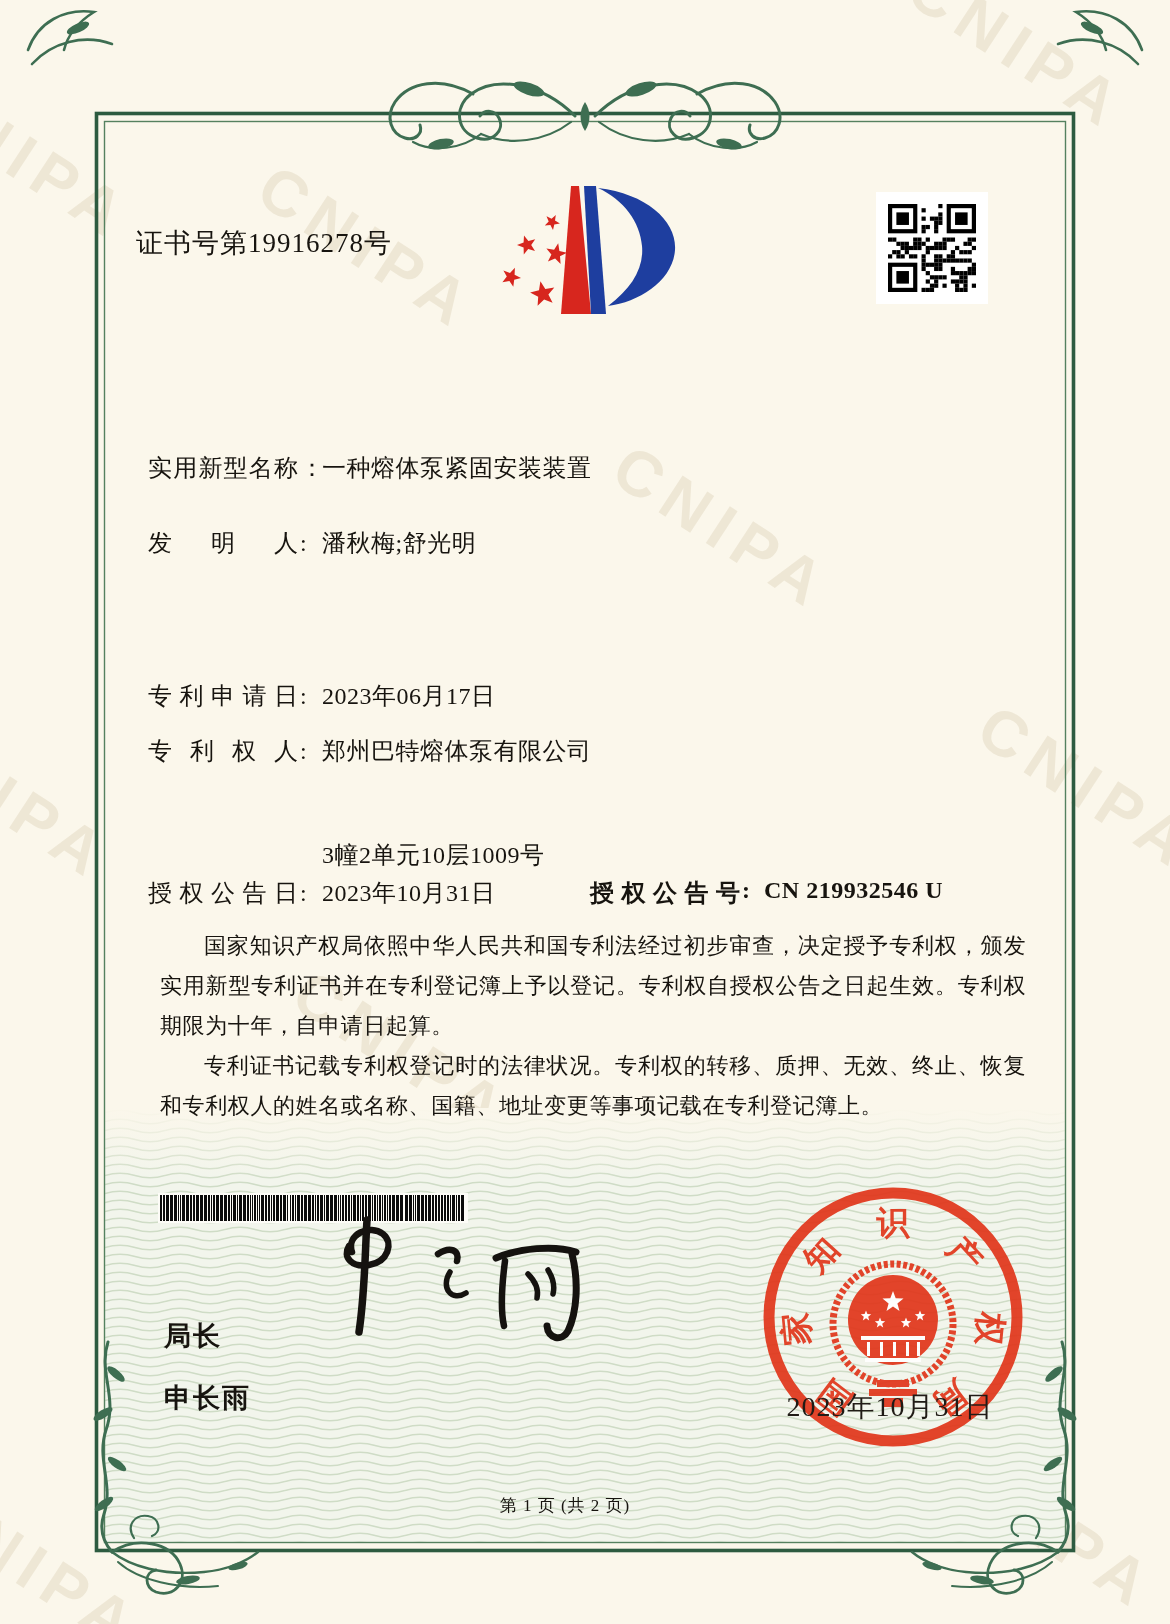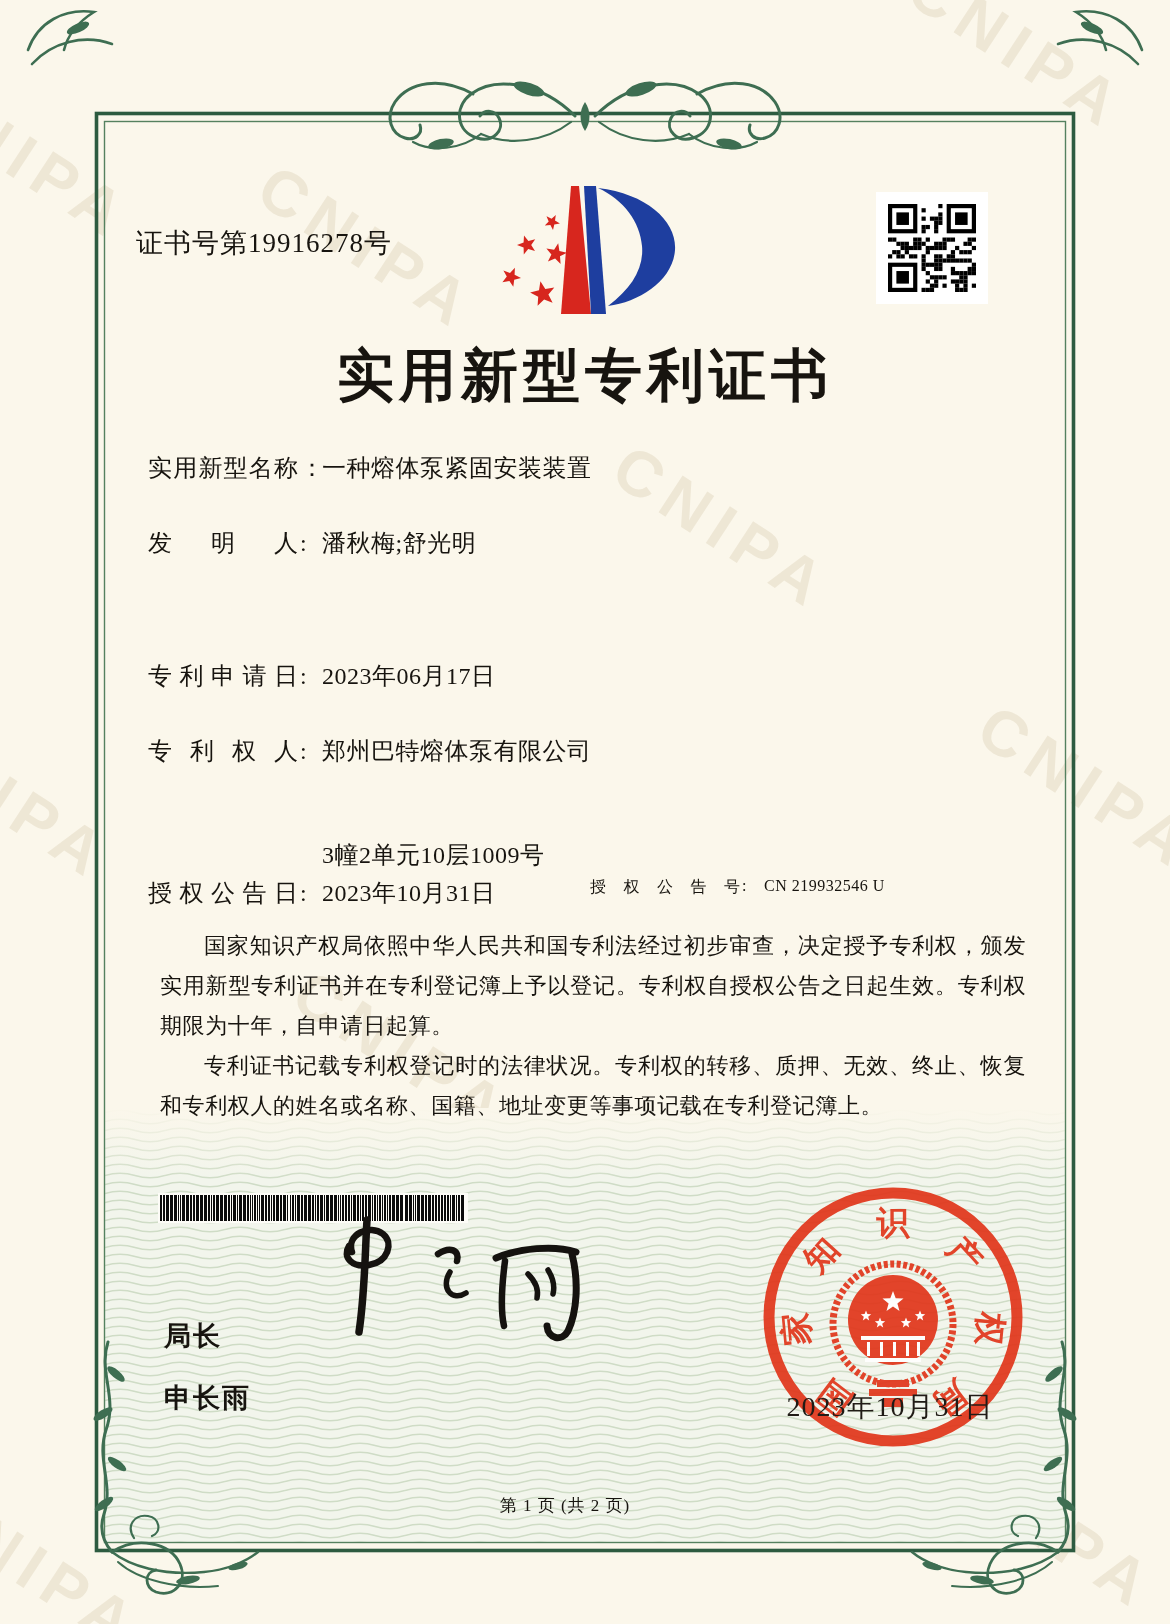--- a/index.html
+++ b/index.html
@@ -20,21 +20,21 @@
   }
   .abs{position:absolute;}
   #certno{left:136px; top:182px; font-size:27px; letter-spacing:1px;margin-top:43px;}
   #title{left:0; top:338px; width:1170px; text-align:center;
          font-size:57px; font-weight:700; letter-spacing:5px;}
   .frow{position:absolute; left:148px; font-size:24px; white-space:nowrap;}
   .flabel{display:inline-block; width:150px; text-align:justify; text-align-last:justify; vertical-align:top;}
   .fsep{display:inline-block; width:22px; margin-left:2px;}
   .fval{letter-spacing:0.5px;}
   .addr2{position:absolute; left:322px; top:839px; font-size:24px; letter-spacing:0.5px;}
-  .frow2{position:absolute; left:590px; font-size:16px; white-space:nowrap;}
+  .frow2{position:absolute; left:590px; font-size:24px; white-space:nowrap;font-weight:bold;}
   .bodyp{position:absolute; left:152px; width:866px; font-size:22px; line-height:40px;
          text-align:justify; text-indent:2em; letter-spacing:0.6px; margin:8px;}
   .sg{position:absolute; left:164px; font-family:"Liberation Sans","DejaVu Sans",sans-serif;
       font-weight:700; font-size:27px; letter-spacing:2px;}
   #pageinfo{left:0; top:1494px; width:1130px; text-align:center; font-size:17px; letter-spacing:1px;}
   #contbox{left:448px; top:1552px; width:234px; height:66px; background:#fffef8;
            text-align:center; line-height:66px; font-size:24px; letter-spacing:4px;}
   #sealdate{left:770px; top:1388px; width:240px; text-align:center; font-size:28px;
             letter-spacing:1px; color:#201b16; z-index:6;}
   #qrbox{left:876px; top:192px; width:112px; height:112px; background:#ffffff;}
@@ -265,29 +265,28 @@
         <rect x="58.66666666666667" y="0" width="29.333333333333336" height="29.333333333333336" fill="#000"></rect>
         <rect x="62.85714285714286" y="4.190476190476191" width="20.952380952380953" height="20.952380952380953" fill="#fff"></rect>
         <rect x="67.04761904761905" y="8.380952380952381" width="12.571428571428573" height="12.571428571428573" fill="#000"></rect>
         <rect x="0" y="58.66666666666667" width="29.333333333333336" height="29.333333333333336" fill="#000"></rect>
         <rect x="4.190476190476191" y="62.85714285714286" width="20.952380952380953" height="20.952380952380953" fill="#fff"></rect>
         <rect x="8.380952380952381" y="67.04761904761905" width="12.571428571428573" height="12.571428571428573" fill="#000"></rect>
       </svg>
   </div>
 
   <div id="certno" class="abs">证书号第19916278号</div>
-  <div id="title" class="abs">实用新型专利证书</div>
 
   <div class="frow" style="top:452px">
     <span class="flabel">实用新型名称</span><span class="fsep">：</span><span class="fval">一种熔体泵紧固安装装置</span>
   </div>
   <div class="frow" style="top:527px">
     <span class="flabel">发明人</span><span class="fsep">:</span><span class="fval">潘秋梅;舒光明</span>
   </div>
-  <div class="frow" style="top:660px">
+  <div class="frow" style="top:680px">
     <span class="flabel">专利申请日</span><span class="fsep">:</span><span class="fval">2023年06月17日</span>
   </div>
   <div class="frow" style="top:735px">
     <span class="flabel">专利权人</span><span class="fsep">:</span><span class="fval">郑州巴特熔体泵有限公司</span>
   </div>
   <div class="addr2">3幢2单元10层1009号</div>
   <div class="frow" style="top:877px">
     <span class="flabel">授权公告日</span><span class="fsep">:</span><span class="fval">2023年10月31日</span>
   </div>
   <div class="frow2" style="top:877px">

